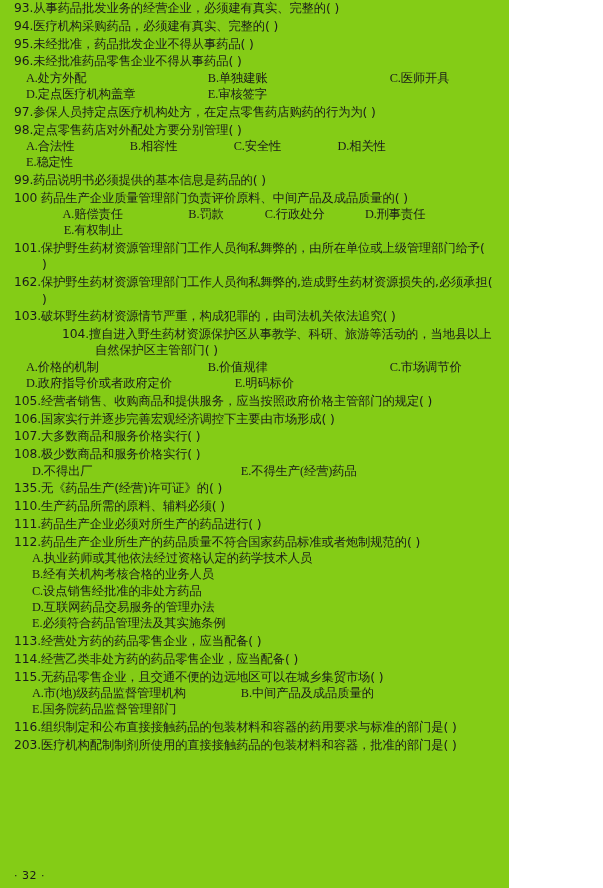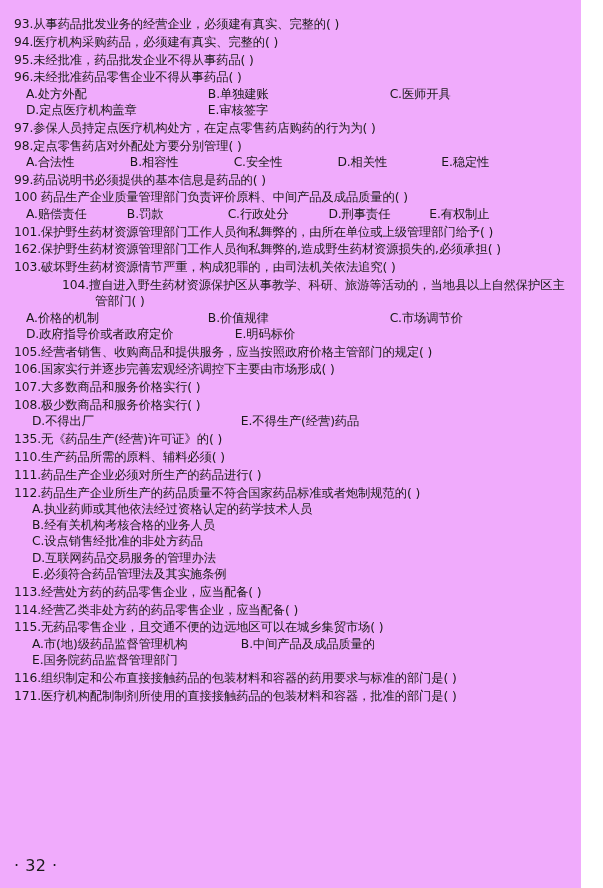--- a/index.html
+++ b/index.html
@@ -2,27 +2,27 @@
 <html><head>
 <meta charset="utf-8">
 <style>
   html, body {
     margin: 0;
     padding: 0;
     background: #ffffff;
   }
   .page {
     position: relative;
-    width: 581px;
+    width: 509px;
     height: 888px;
-    background: #f0abfc;
+    background: #84cc16;
     font-family: "DejaVu Sans", sans-serif;
     color: #1a1a1a;
     box-sizing: border-box;
-    padding: 16px 16px 0 14px;
+    padding: 0 16px 0 14px;
     overflow: hidden;
   }
   .qlist {
     list-style: none;
     margin: 0;
     padding: 0;
   }
   .q {
     display: block;
     margin: 0 0 1.5px 0;
@@ -48,32 +48,33 @@
     padding-left: 12px;
     font-size: 12.3px;
     line-height: 16.3px;
   }
   .opts.ind {
     padding-left: 18px;
   }
   .opts .op {
     display: inline-block;
     white-space: nowrap;
+    font-family: Liberation Serif, serif;
   }
   .opts.cols3 .op:nth-child(1) { min-width: 178px; }
   .opts.cols3 .op:nth-child(2) { min-width: 178px; }
   .opts.cols2 .op:nth-child(1) { min-width: 205px; }
   .opts.five .op { min-width: 100px; }
-  .opts.five-b .op { min-width: 97px; }
+  .opts.five-b .op { min-width: 97px; text-align: right; }
   .opts.stack .op { display: block; }
   .footer {
     position: absolute;
     left: 14px;
-    bottom: 13px;
-    font-size: 16px;
+    bottom: 6px;
+    font-size: 11px;
     letter-spacing: 0.5px;
   }
   .q:first-child { margin-top: 0; }
 </style>
 </head>
 <body>
 
 <div class="page">
 
   <div class="qlist">
@@ -218,19 +219,19 @@
       <span class="opts ind">
         <span class="op">E.国务院药品监督管理部门</span>
       </span>
     </div>
 
     <div class="q">
       <span class="stem hang">116.组织制定和公布直接接触药品的包装材料和容器的药用要求与标准的部门是(        )</span>
     </div>
 
     <div class="q">
-      <span class="stem hang">171.医疗机构配制制剂所使用的直接接触药品的包装材料和容器，批准的部门是(        )</span>
+      <span class="stem hang">203.医疗机构配制制剂所使用的直接接触药品的包装材料和容器，批准的部门是(        )</span>
     </div>
 
   </div>
 
   <div class="footer">· 32 ·</div>
 </div>
 
 </body></html>

